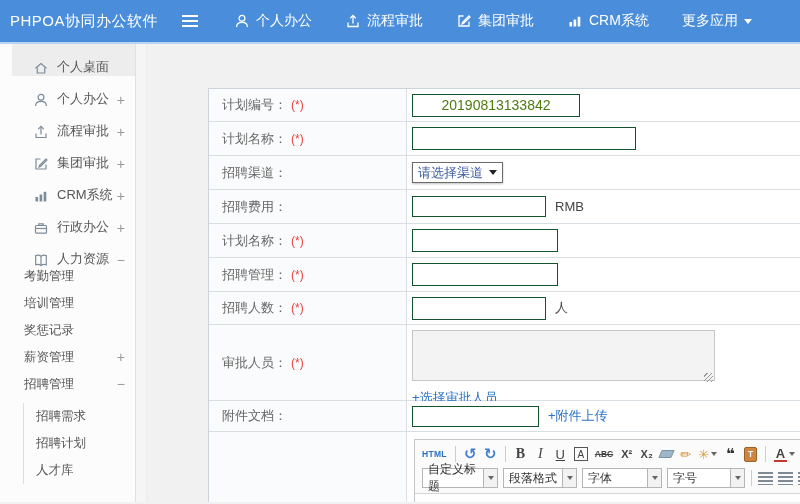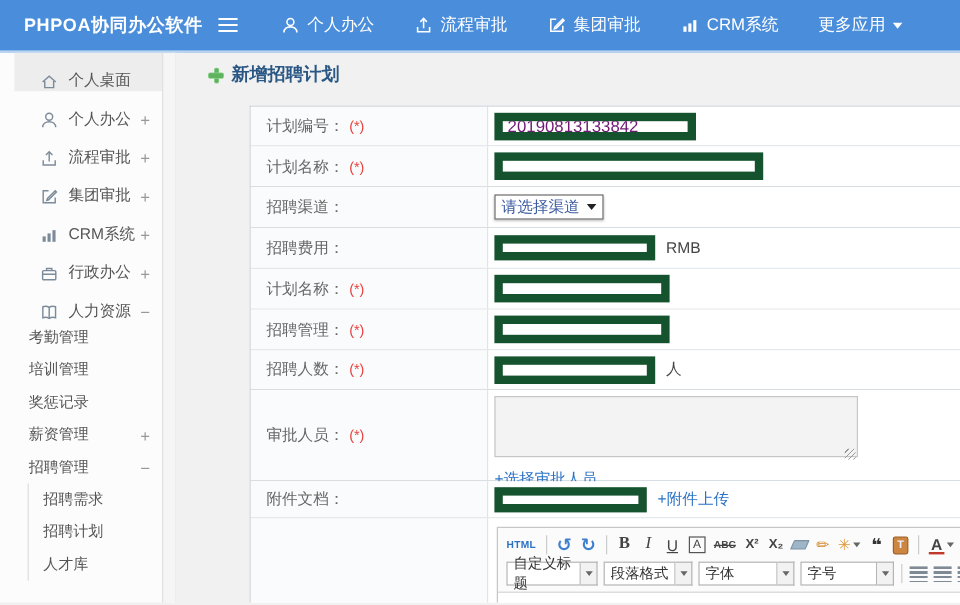--- a/index.html
+++ b/index.html
@@ -2,21 +2,21 @@
 <html><head>
 <meta charset="utf-8">
 <style>
   * { box-sizing: border-box; margin: 0; padding: 0; }
   html,body { width:800px; height:504px; overflow:hidden;
     font-family:"Liberation Sans","DejaVu Sans",sans-serif; background:#f1f1f1; }
 
   
   .topbar { height:44px; background:#4a8edb; border-bottom:2px solid #b9d4f0;
     display:flex; align-items:center; color:#fff; }
-  .brand { font-size:15px; font-weight:bold; padding-left:20px; width:182px; letter-spacing:.5px; }
+  .brand { font-size:15px; font-weight:normal; padding-left:10px; width:182px; letter-spacing:.5px; }
   .hamburger { width:16px; height:12px; margin-right:36px; cursor:pointer;
     background:repeating-linear-gradient(to bottom,#fff 0 2px,transparent 2px 5px); }
   .topmenu { display:flex; align-items:center; gap:33px; }
   .topmenu-item { display:flex; align-items:center; gap:6px; font-size:14px; cursor:pointer; }
   .topmenu-item svg { display:block; }
   .caret-down { width:0; height:0; border-left:4px solid transparent; border-right:4px solid transparent;
     border-top:5px solid #fff; display:inline-block; }
 
   
   .page { display:flex; height:458px; }
@@ -25,21 +25,21 @@
   .sidebar { width:147px; position:relative; background:#fcfcfc; flex-shrink:0; }
   .sidenav { width:135px; }
   .side-scroll { position:absolute; right:0; top:0; bottom:0; width:12px; background:#f5f5f5;
     border-left:1px solid #e0e0e0; border-right:1px solid #ececec; }
   .side-item { height:32px; display:flex; align-items:flex-end; padding:0 10px 0 21px;
     font-size:13px; color:#555; cursor:pointer;margin-left:12px; }
   .side-item.active { background:#ededed; }
   .side-item .sicon { width:17px; height:16px; margin-right:7px; flex-shrink:0; }
   .side-item .slabel { flex:1; }
   .expander { width:12px; text-align:right; color:#999; font-size:14px; font-weight:300; }
-  .side-sub { height:27px; display:flex; align-items:center; padding:0 10px 0 24px;
+  .side-sub { height:27px; display:flex; align-items:flex-start; padding:0 10px 0 24px;
     font-size:12.5px; color:#555; cursor:pointer; }
   .side-sub .slabel { flex:1; }
   .subsub-wrap { margin-left:23px; border-left:1px solid #ddd; }
   .side-subsub { height:27px; display:flex; align-items:center; padding-left:12px;
     font-size:12.5px; color:#555; cursor:pointer; }
 
   
   .content { flex:1; position:relative; background:#f1f1f1; overflow:hidden; }
   .page-title { position:absolute; left:27px; top:9px; display:flex; align-items:center; gap:7px; }
   .add-icon { width:12px; height:12px; position:relative; display:inline-block; }
@@ -50,22 +50,22 @@
   .page-title-text { font-size:15px; font-weight:bold; color:#2a5784; }
 
   
   .ftable { position:absolute; left:61px; top:44px; width:760px;
     border-top:1px solid #ccd3da; border-left:1px solid #ccd3da; background:#fff; }
   .frow { display:flex; border-bottom:1px solid #d9dee3; }
   .flabel { width:198px; flex-shrink:0; border-right:1px solid #d9dee3; background:#fafbfc;
     display:flex; align-items:center; padding-left:13px; font-size:13px; color:#666; }
   .flabel .star { color:#e8433f; margin-left:4px; font-size:12px; }
   .fvalue { flex:1; display:flex; align-items:center; padding-left:5px; background:#fff; }
-  .inp { height:23px; border:7px solid #14532d; background:#fff; padding:1px 4px;
-    font-size:14px; color:#701a75; font-family:"Liberation Sans","DejaVu Sans",sans-serif; }
+  .inp { height:23px; border:1px solid #14532d; background:#fff; padding:1px 4px;
+    font-size:14px; color:#4d7c0f; font-family:"Liberation Sans","DejaVu Sans",sans-serif;text-align:center; }
   .suffix { font-size:13px; color:#444; margin-left:9px; }
   .flink { font-size:13px; color:#2a72c5; text-decoration:none; cursor:pointer; }
   .fake-select { height:21px; border:1px solid #6b6b6b; background:#fff; display:inline-flex;
     align-items:center; padding:0 5px; gap:6px; cursor:pointer; box-shadow:0 1px 2px rgba(0,0,0,.25); }
   .fake-select .sel-text { font-size:13px; color:#3b5aa0; }
   .sel-caret { width:0; height:0; border-left:4px solid transparent; border-right:4px solid transparent;
     border-top:5px solid #222; }
   .col { flex-direction:column; align-items:flex-start; justify-content:flex-start; padding-top:5px; }
   .ta-wrap { position:relative; }
   .ta { width:303px; height:51px; background:#f3f3f4; border:1px solid #c6c6c6; resize:none;
@@ -252,24 +252,20 @@
         </div>
         <div class="side-subsub">
           <span>人才库</span>
         </div>
       </div>
     </nav>
     <div class="side-scroll"></div>
   </aside>
 
   <section class="content">
-    <div class="page-title">
-      <span class="add-icon"></span>
-      <span class="page-title-text">新增招聘计划</span>
-    </div>
 
     <div class="ftable">
 
       <div class="frow" style="height:33px">
         <div class="flabel">
           <span>计划编号：</span>
           <span class="star">(*)</span>
         </div>
         <div class="fvalue">
           <input class="inp" style="width: 168px;" value="20190813133842">

